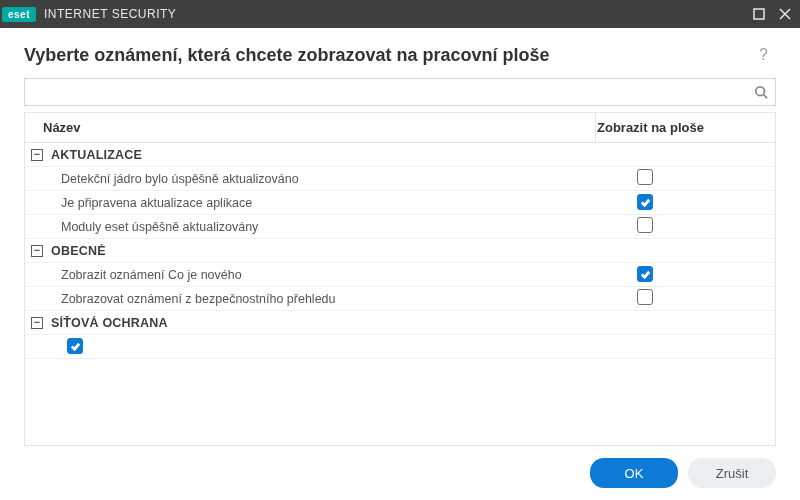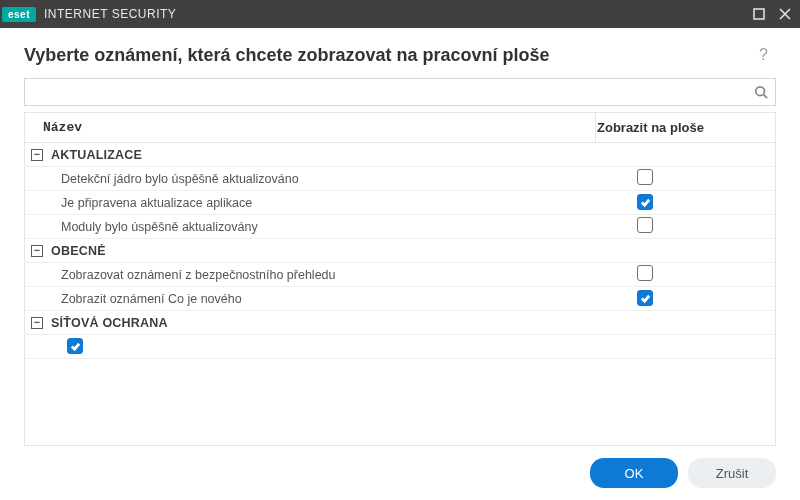--- a/index.html
+++ b/index.html
@@ -84,21 +84,21 @@
     overflow: auto;
   }
   .ghdr {
     display: flex;
     background: #fff;
     border-bottom: 1px solid #e5e5e5;
     height: 30px; align-items: center;
     font-weight: 600;
     color: #333;
   }
-  .ghdr .col-name { flex: 1; padding-left: 18px; font-family: Liberation Mono, monospace; }
+  .ghdr .col-name { flex: 1; padding-left: 18px; }
   .ghdr .col-show { width: 180px; padding-left: 1px; border-left: 1px solid #e5e5e5; height: 100%; display:flex; align-items:center; }
   .grow {
     display: flex;
     height: 24px;
     align-items: center;
     border-bottom: 1px solid #f0f0f0;
     font-size: 12.5px;
     color: #555;
   }
   .grow .col-name { flex: 1; padding-left: 36px; overflow: hidden; white-space: nowrap; text-overflow: ellipsis;}
@@ -201,42 +201,42 @@
         </div>
         <div class="grow">
           <div class="col-name">Je připravena aktualizace aplikace</div>
           <div class="col-show"><span class="chk on">
               <svg viewBox="0 0 12 12">
                 <path d="M2 6 L5 9 L10 3"></path>
               </svg>
             </span></div>
         </div>
         <div class="grow">
-          <div class="col-name">Moduly bylo úspěšně aktualizovány</div>
+          <div class="col-name">Moduly eset úspěšně aktualizovány</div>
           <div class="col-show"><span class="chk"></span></div>
         </div>
         <div class="grow grouprow">
           <div class="col-name">
             <span class="collapse">−</span>
             <span>OBECNÉ</span>
           </div>
           <div class="col-show"></div>
         </div>
         <div class="grow">
-          <div class="col-name">Zobrazovat oznámení z bezpečnostního přehledu</div>
-          <div class="col-show"><span class="chk"></span></div>
-        </div>
-        <div class="grow">
           <div class="col-name">Zobrazit oznámení Co je nového</div>
           <div class="col-show"><span class="chk on">
               <svg viewBox="0 0 12 12">
                 <path d="M2 6 L5 9 L10 3"></path>
               </svg>
             </span></div>
         </div>
+        <div class="grow">
+          <div class="col-name">Zobrazovat oznámení z bezpečnostního přehledu</div>
+          <div class="col-show"><span class="chk"></span></div>
+        </div>
         <div class="grow grouprow">
           <div class="col-name">
             <span class="collapse">−</span>
             <span>SÍŤOVÁ OCHRANA</span>
           </div>
           <div class="col-show"></div>
         </div>
         <div class="grow">
           <div class="col-show"><span class="chk on">
               <svg viewBox="0 0 12 12">

